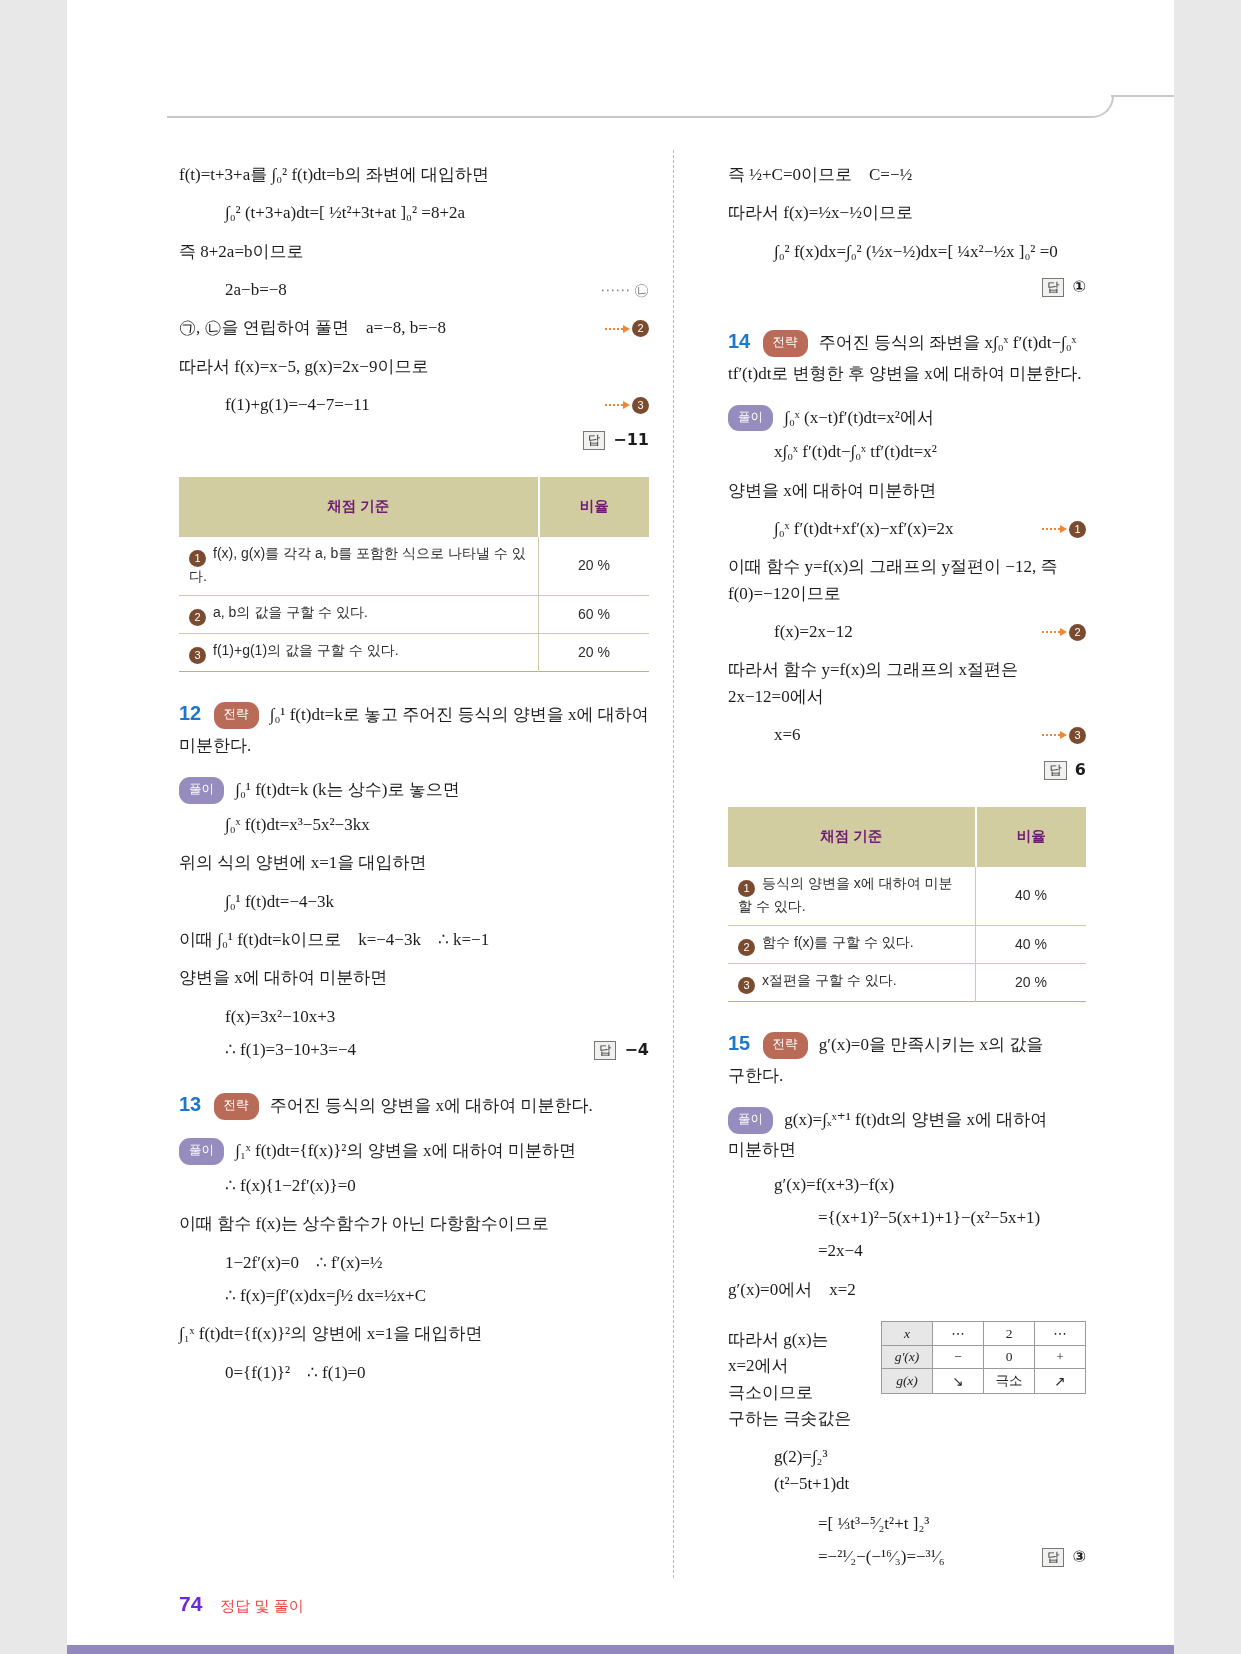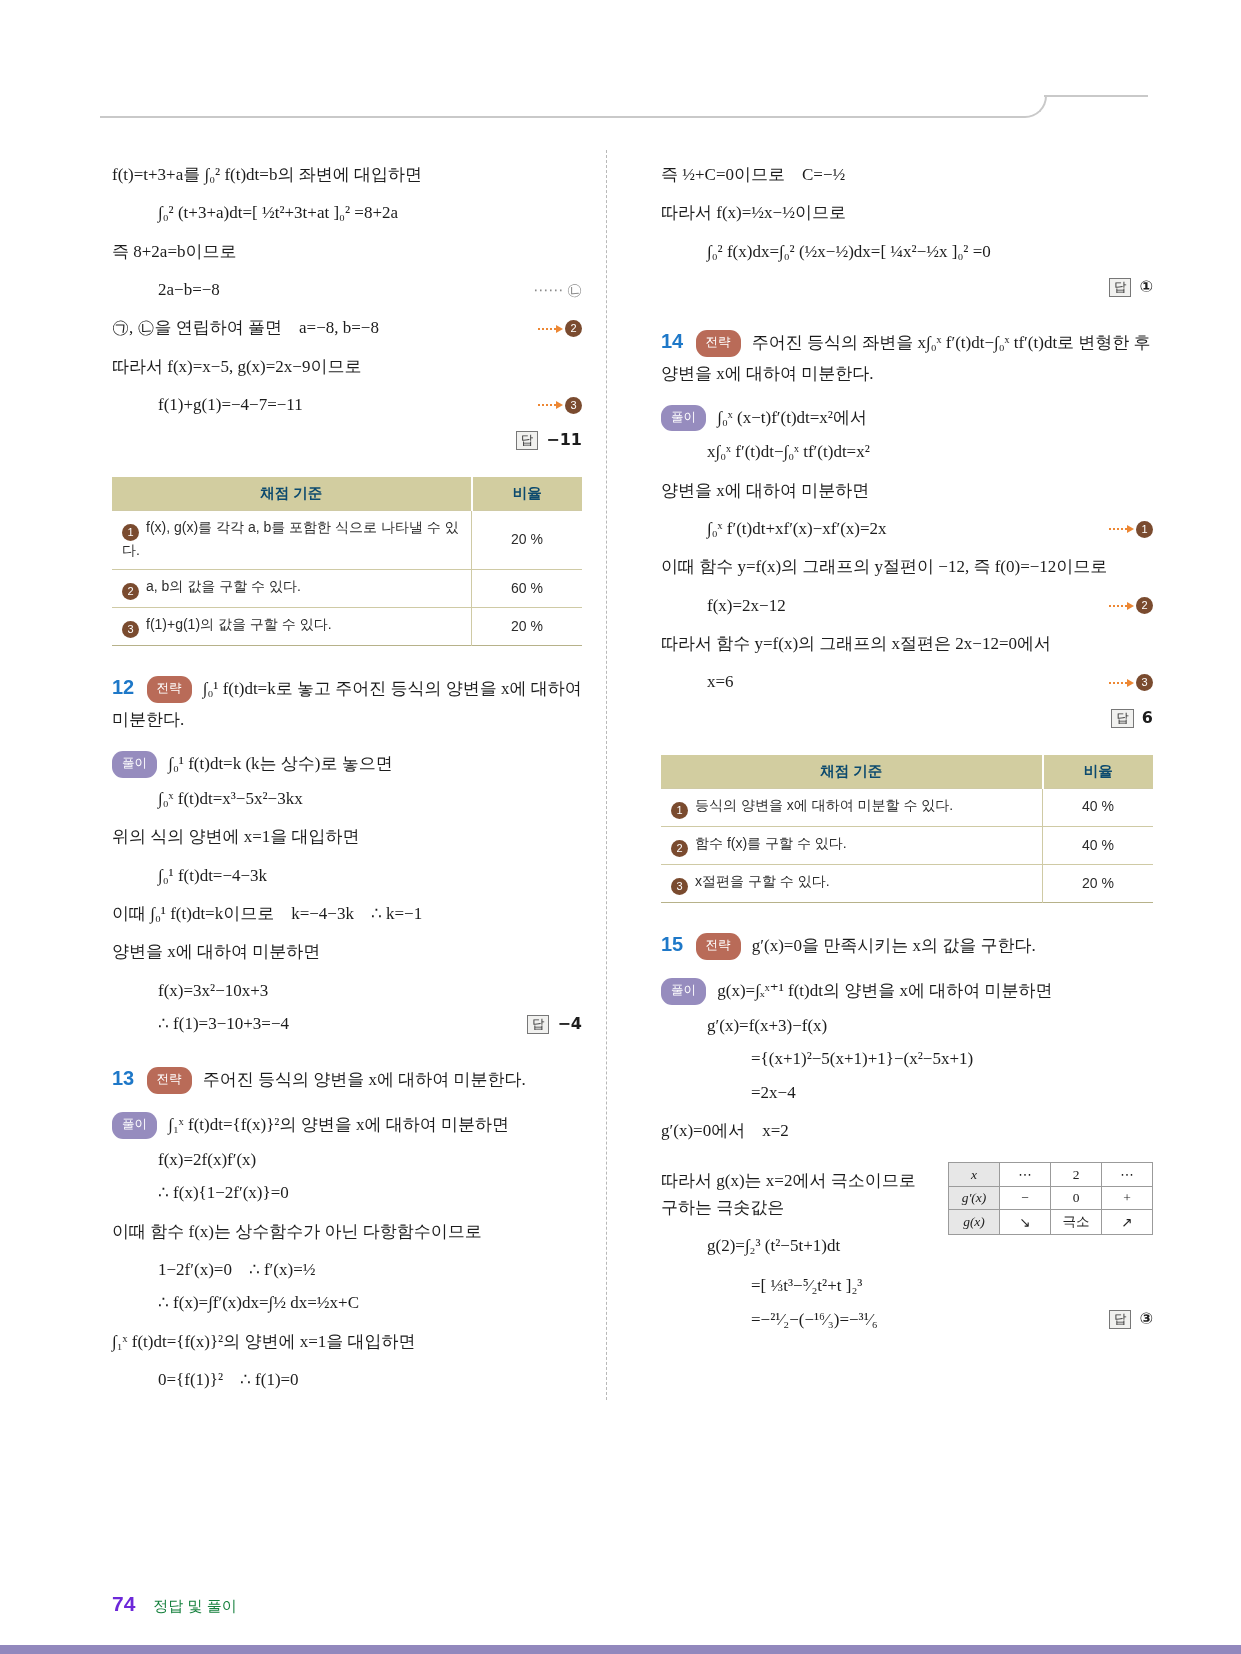--- a/index.html
+++ b/index.html
@@ -1,17 +1,17 @@
 <!DOCTYPE html>
 <html><head>
 <meta charset="utf-8">
 <style>
   html,body{margin:0;padding:0;background:#e8e8e8;}
   .page{
-    position:relative; width:1241px; height:1654px; margin:0 auto;
+    position:relative; width:1107px; height:1654px; margin:0 auto;
     background:#ffffff; overflow:hidden;
     font-family:"Liberation Serif","DejaVu Serif",serif;
     color:#1c1c1c; font-size:17px;
   }
   
   .top-swoosh{position:absolute; top:96px; left:100px; width:945px; height:20px;
     border-bottom:2px solid #c9c9c9; border-right:2px solid #c9c9c9;
     border-bottom-right-radius:22px;}
   .top-swoosh2{position:absolute; top:95px; left:1044px; width:104px; height:0;
     border-top:2px solid #c9c9c9;}
@@ -47,39 +47,39 @@
     font-family:"Liberation Sans",sans-serif; margin-right:8px;}
   .badge{display:inline-block; border-radius:11px; color:#fff; font-size:12.5px;
     padding:2px 10px 3px; font-family:"Liberation Sans",sans-serif; vertical-align:2px; margin-right:7px;}
   .badge.strategy{background:#b96b58;}
   .badge.solution{background:#968cbe;}
   .sol-first{margin:14px 0 4px; line-height:1.75; word-break:keep-all;}
 
   .grade-table{width:100%; border-collapse:collapse; margin:24px 0 10px;
     font-family:"Liberation Sans",sans-serif; font-size:14px; color:#2c2c2c;
     border-bottom:1px solid #b7b28a;}
-  .grade-table th{background:#d2cda0; color:#0c4a6e; font-weight:bold;
-    padding:7px 6px; font-size:14.5px;}
+  .grade-table th{background:#d2cda0; color:#701a75; font-weight:bold;
+    padding:20px 6px; font-size:14.5px;}
   .grade-table th.ratio-h{border-left:2px solid #ffffff; width:90px;}
   .grade-table td{padding:7px 10px; border-top:1px solid #cfcaa5; text-align:left; line-height:1.4;}
   .grade-table td.ratio{border-left:1px solid #cfcaa5; text-align:center; width:90px;}
   .grade-table .stepnum{margin-right:7px; vertical-align:-3px;}
   .grade-table td .crit-text{vertical-align:1px;}
 
   .flexrow{display:flex; align-items:flex-start; gap:28px;}
   .flexrow .flow-text{flex:1; min-width:0;}
   .sign-table{border-collapse:collapse; font-size:13.5px; margin-top:6px; flex:none;
     font-family:"Liberation Serif",serif;}
   .sign-table td{border:1px solid #9b9b9b; padding:3px 10px; text-align:center; min-width:30px; color:#222;}
   .sign-table td.var{background:#e7e7e7; font-style:italic;}
 
   .footer{position:absolute; bottom:38px; left:112px; display:flex; align-items:baseline; gap:18px;
     font-family:"Liberation Sans",sans-serif;}
   .page-num{font-weight:bold; font-size:21px; color:#6d28d9;}
-  .footer-label{font-size:15px; color:#15803d;margin-top:36px;}
+  .footer-label{font-size:15px; color:#ef4444;margin-top:36px;}
 </style>
 </head>
 <body>
 
 <div class="page">
   <div class="top-swoosh"></div>
   <div class="top-swoosh2"></div>
 
   <div class="columns">
 
@@ -180,23 +180,20 @@
 
       <p class="prob-head">
         <span class="prob-num">13</span>
         <span class="badge strategy">전략</span>
         <span class="head-text">주어진 등식의 양변을 x에 대하여 미분한다.</span>
       </p>
       <p class="sol-first">
         <span class="badge solution">풀이</span>
         <span class="head-text">∫₁ˣ f(t)dt={f(x)}²의 양변을 x에 대하여 미분하면</span>
       </p>
-      <div class="line math">
-          <span class="txt">f(x)=2f(x)f′(x)</span>
-        </div>
       <div class="line math">
           <span class="txt">∴ f(x){1−2f′(x)}=0</span>
         </div>
       <div class="line body">
           <span class="txt">이때 함수 f(x)는 상수함수가 아닌 다항함수이므로</span>
         </div>
       <div class="line math">
           <span class="txt">1−2f′(x)=0 ∴ f′(x)=½</span>
         </div>
       <div class="line math">

